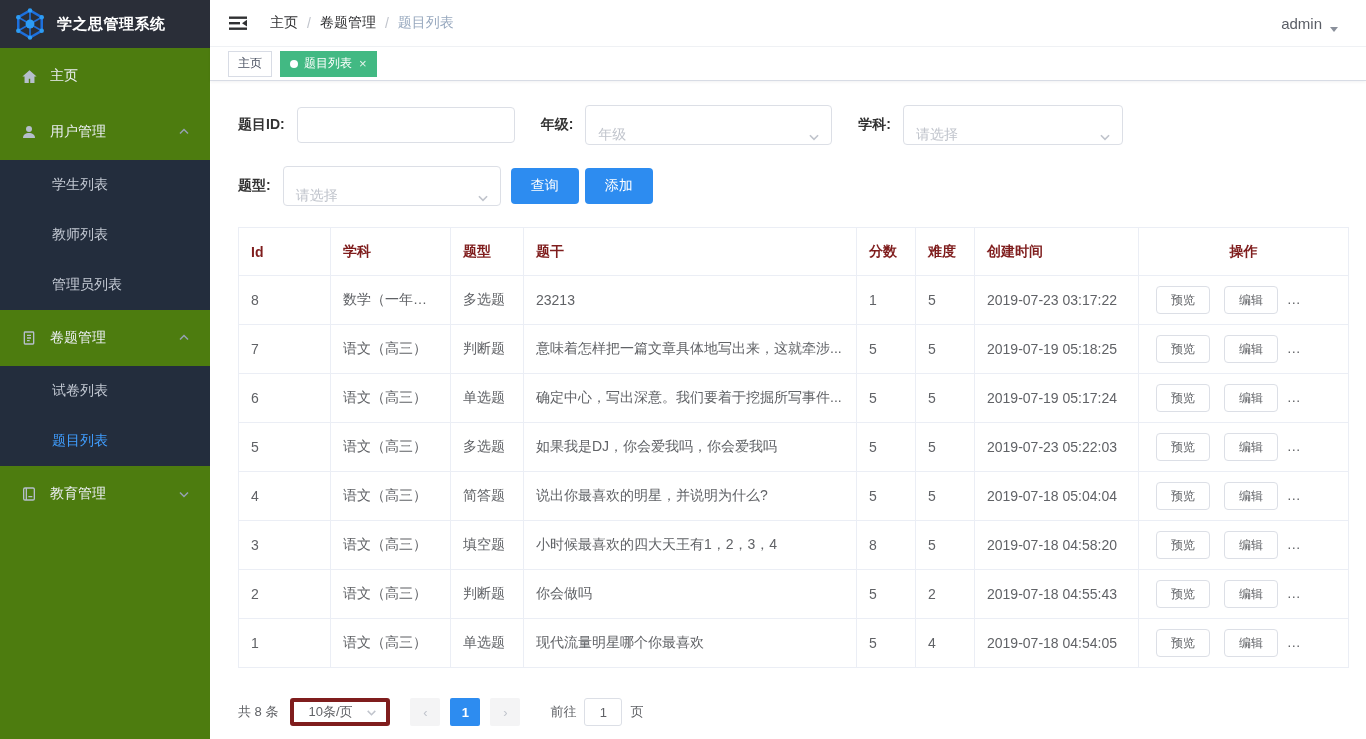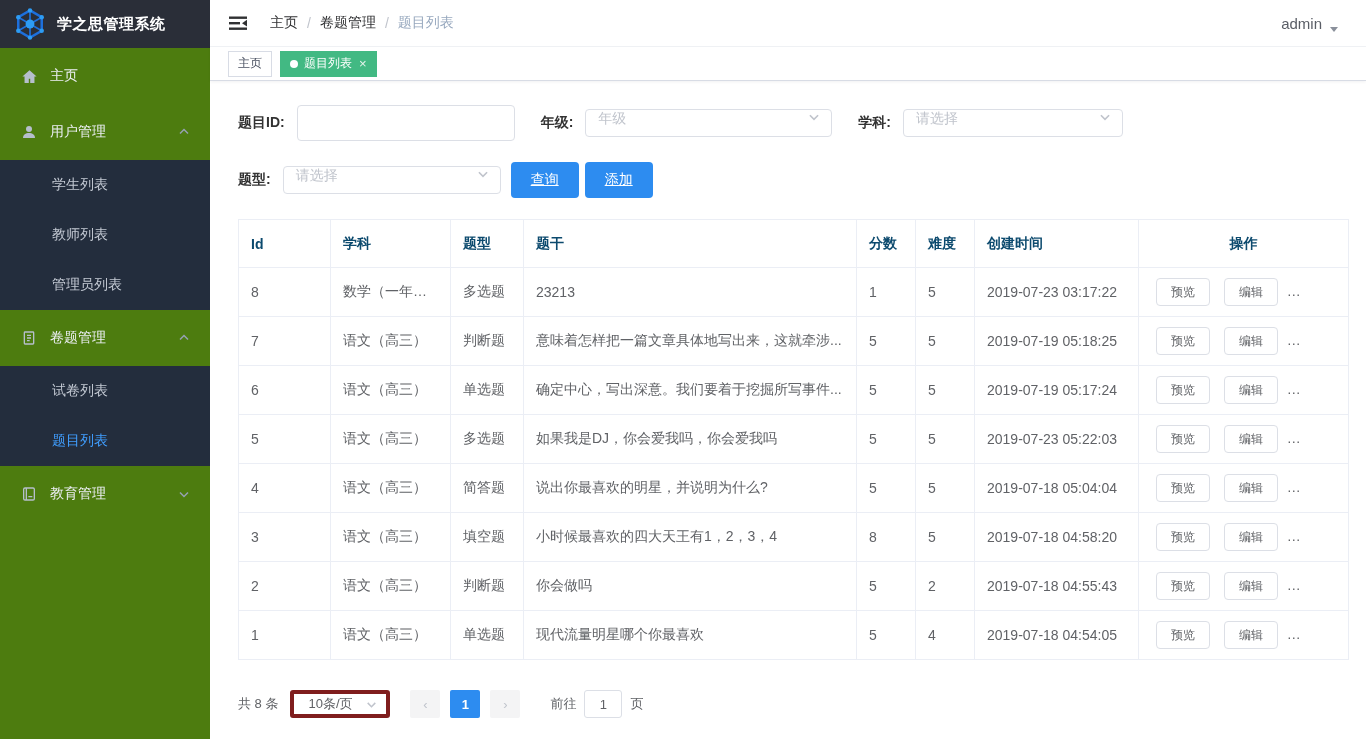--- a/index.html
+++ b/index.html
@@ -39,38 +39,38 @@
   .tag-dot { width:8px; height:8px; border-radius:50%; background:#fff; margin-right:6px; }
   .tag-close { margin-left:7px; font-size:13px; line-height:1; color:#e6f5ec; cursor:pointer; }
 
   .content { padding:24px 28px 0 28px; flex:1; }
 
   
   .filter-row { display:flex; align-items:center; margin-bottom:21px; }
   .f-label { font-size:14px; font-weight:bold; color:#333; margin-right:12px; white-space:nowrap; }
   .text-input { width:218px; height:36px; border:1px solid #dcdfe6; border-radius:4px; padding:0 12px;
     font-size:14px; color:#606266; outline:none; font-family:inherit; }
-  .select { height:28px; border:1px solid #dcdfe6; border-radius:4px; background:#fff; display:flex;
-    align-items:flex-start; padding:0 10px 0 12px; cursor:pointer; }
+  .select { height:40px; border:1px solid #dcdfe6; border-radius:4px; background:#fff; display:flex;
+    align-items:flex-end; padding:0 10px 0 12px; cursor:pointer; }
   .select .ph { color:#c0c4cc; font-size:14px; flex:1; }
   .sel-grade { width:247px; margin-right:26px; }
   .sel-subject { width:220px; }
   .sel-qtype { width:218px; margin-right:10px; }
   .gap-lg { margin-right:26px; }
   .btn { height:36px; padding:0 20px; border:none; border-radius:4px; background:#2d8cf0; color:#fff;
-    font-size:14px; cursor:pointer; font-family:inherit;text-decoration:underline; }
+    font-size:14px; cursor:pointer; font-family:inherit; }
   .btn + .btn { margin-left:6px; }
 
   
   .table-wrap { margin-top:0; }
   table { border-collapse:collapse; table-layout:fixed; width:1110px; font-size:14px;
     border:1px solid #ebeef5; }
   th, td { border:1px solid #ebeef5; padding:0 12px; text-align:left; overflow:hidden;
     white-space:nowrap; text-overflow:ellipsis; }
-  th { height:48px; color:#0c4a6e; font-weight:bold; background:#fff; }
+  th { height:48px; color:#7f1d1d; font-weight:bold; background:#fff; }
   td { height:49px; color:#606266; }
   th.center, td.center { text-align:center; }
   .op-btn { height:28px; padding:0 14px; border:1px solid #dcdfe6; border-radius:4px; background:#fff;
     color:#606266; font-size:12px; cursor:pointer; margin:0 5px; font-family:inherit; }
   .op-btn.danger { background:#fa4f4f; border-color:#fa4f4f; color:#fff; }
 
   
   .pagination { display:flex; align-items:center; margin-top:30px; font-size:13px; color:#606266; }
   .pg-total { margin-right:12px; }
   .pg-size { width:100px; height:28px; border:4px solid #7f1d1d; border-radius:3px; display:flex;

